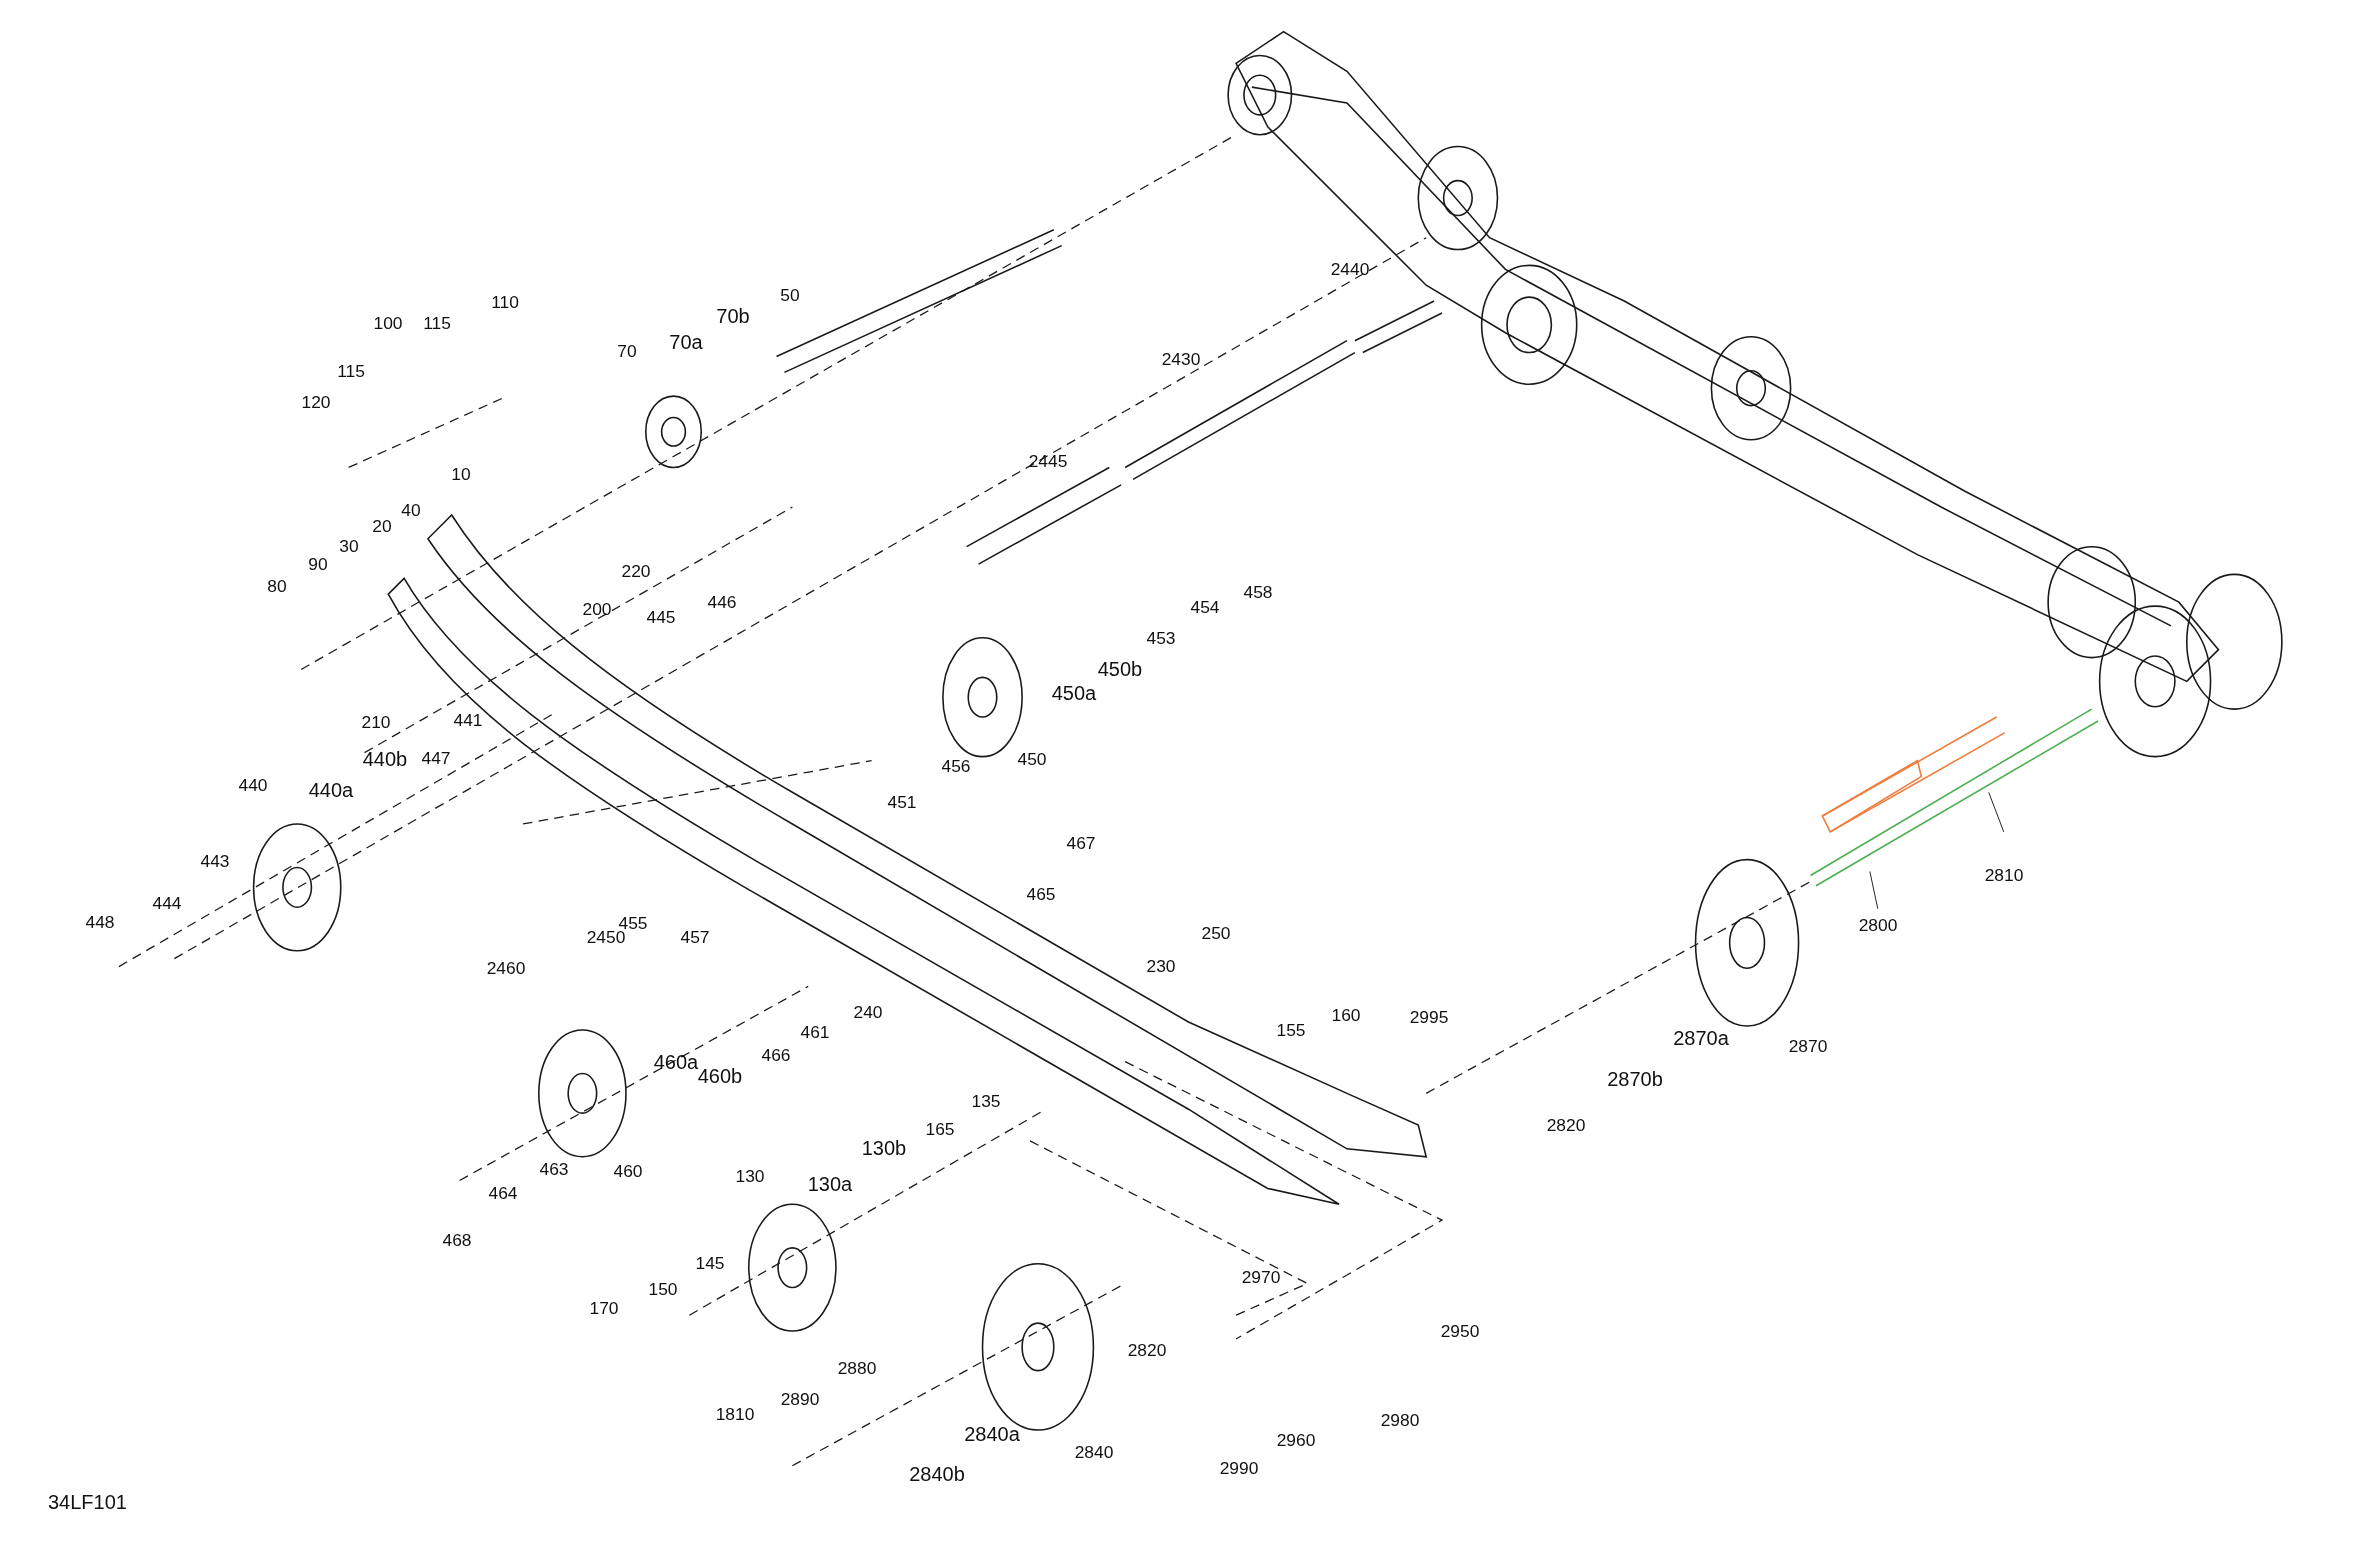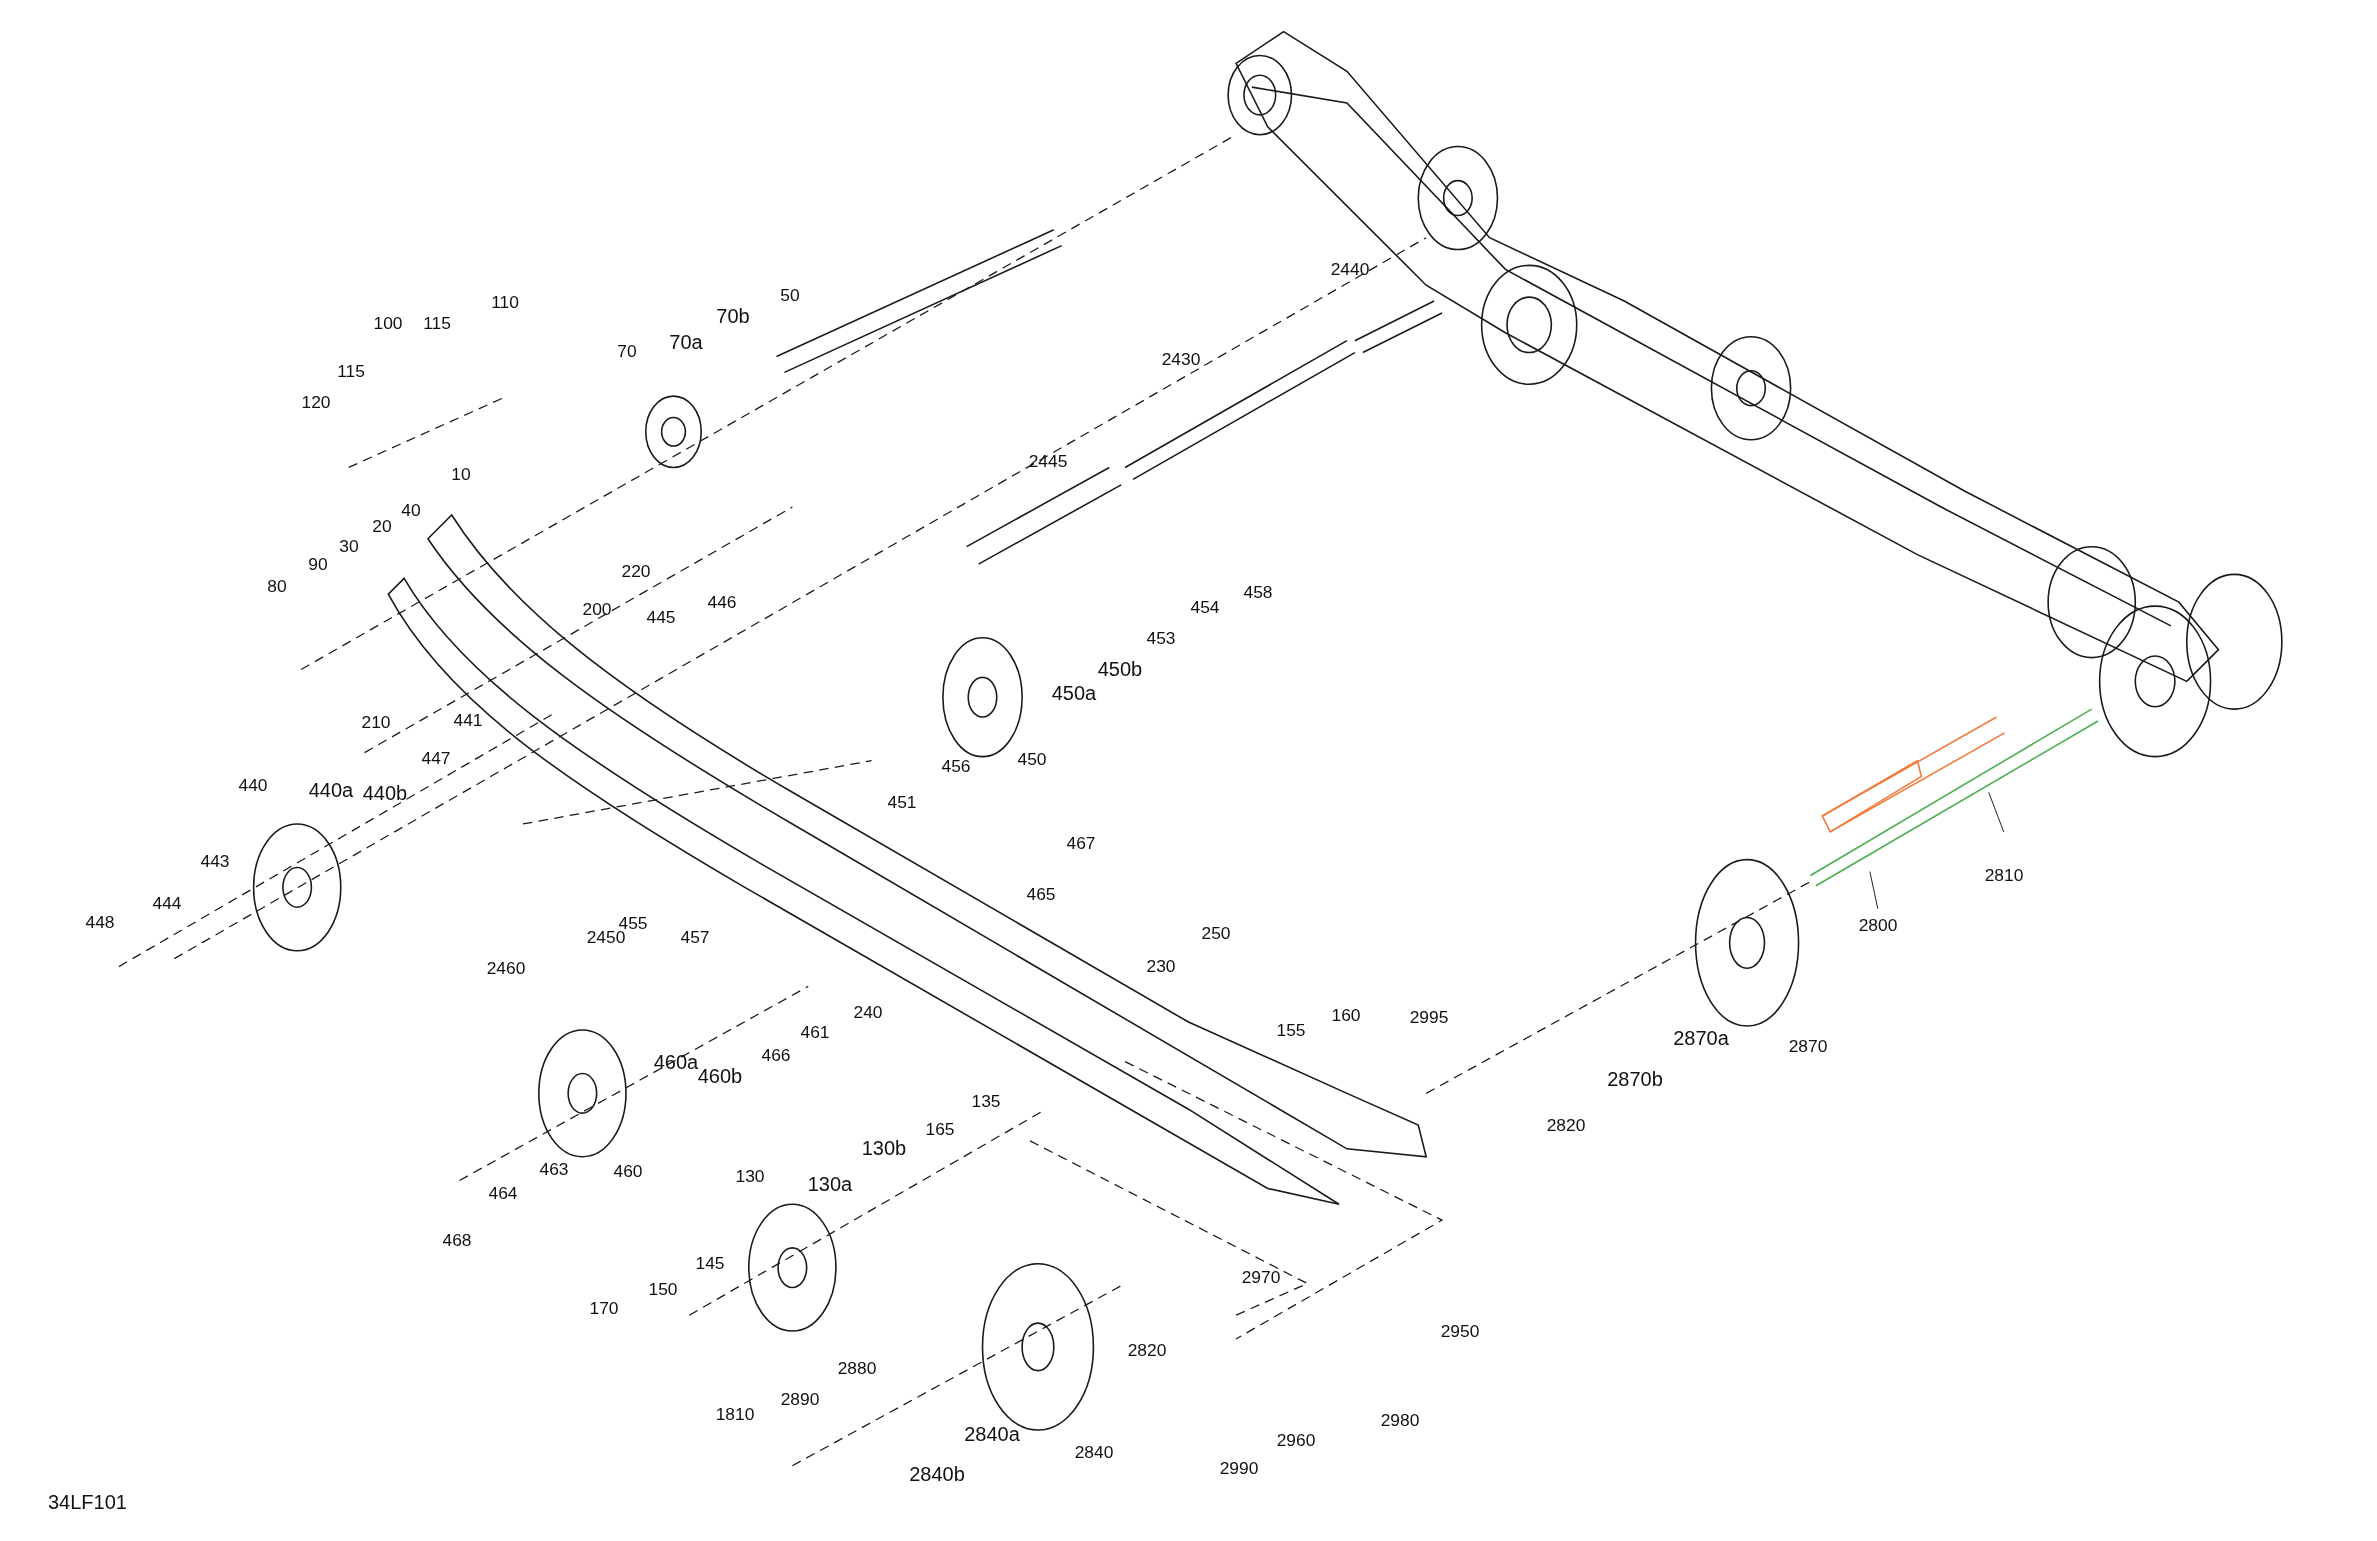--- a/index.html
+++ b/index.html
@@ -107,21 +107,21 @@
       <div class="lbl" style="left: 382px; top: 526px;">20</div>
       <div class="lbl" style="left: 349px; top: 546px;">30</div>
       <div class="lbl" style="left: 318px; top: 564px;">90</div>
       <div class="lbl" style="left: 277px; top: 586px;">80</div>
       <div class="lbl" style="left: 636px; top: 571px;">220</div>
       <div class="lbl" style="left: 597px; top: 609px;">200</div>
       <div class="lbl" style="left: 376px; top: 722px;">210</div>
       <div class="lbl" style="left: 661px; top: 617px;">445</div>
       <div class="lbl" style="left: 722px; top: 602px;">446</div>
       <div class="lbl" style="left: 468px; top: 720px;">441</div>
-      <div class="lbl big" style="left: 385px; top: 759px; margin-top: 34px;">440b</div>
+      <div class="lbl big" style="left: 385px; top: 759px;">440b</div>
       <div class="lbl" style="left: 436px; top: 758px;">447</div>
       <div class="lbl" style="left: 253px; top: 785px;">440</div>
       <div class="lbl big" style="left: 331px; top: 790px;">440a</div>
       <div class="lbl" style="left: 215px; top: 861px;">443</div>
       <div class="lbl" style="left: 167px; top: 903px;">444</div>
       <div class="lbl" style="left: 100px; top: 922px;">448</div>
       <div class="lbl" style="left: 1258px; top: 592px;">458</div>
       <div class="lbl" style="left: 1205px; top: 607px;">454</div>
       <div class="lbl" style="left: 1161px; top: 638px;">453</div>
       <div class="lbl big" style="left: 1120px; top: 669px;">450b</div>

